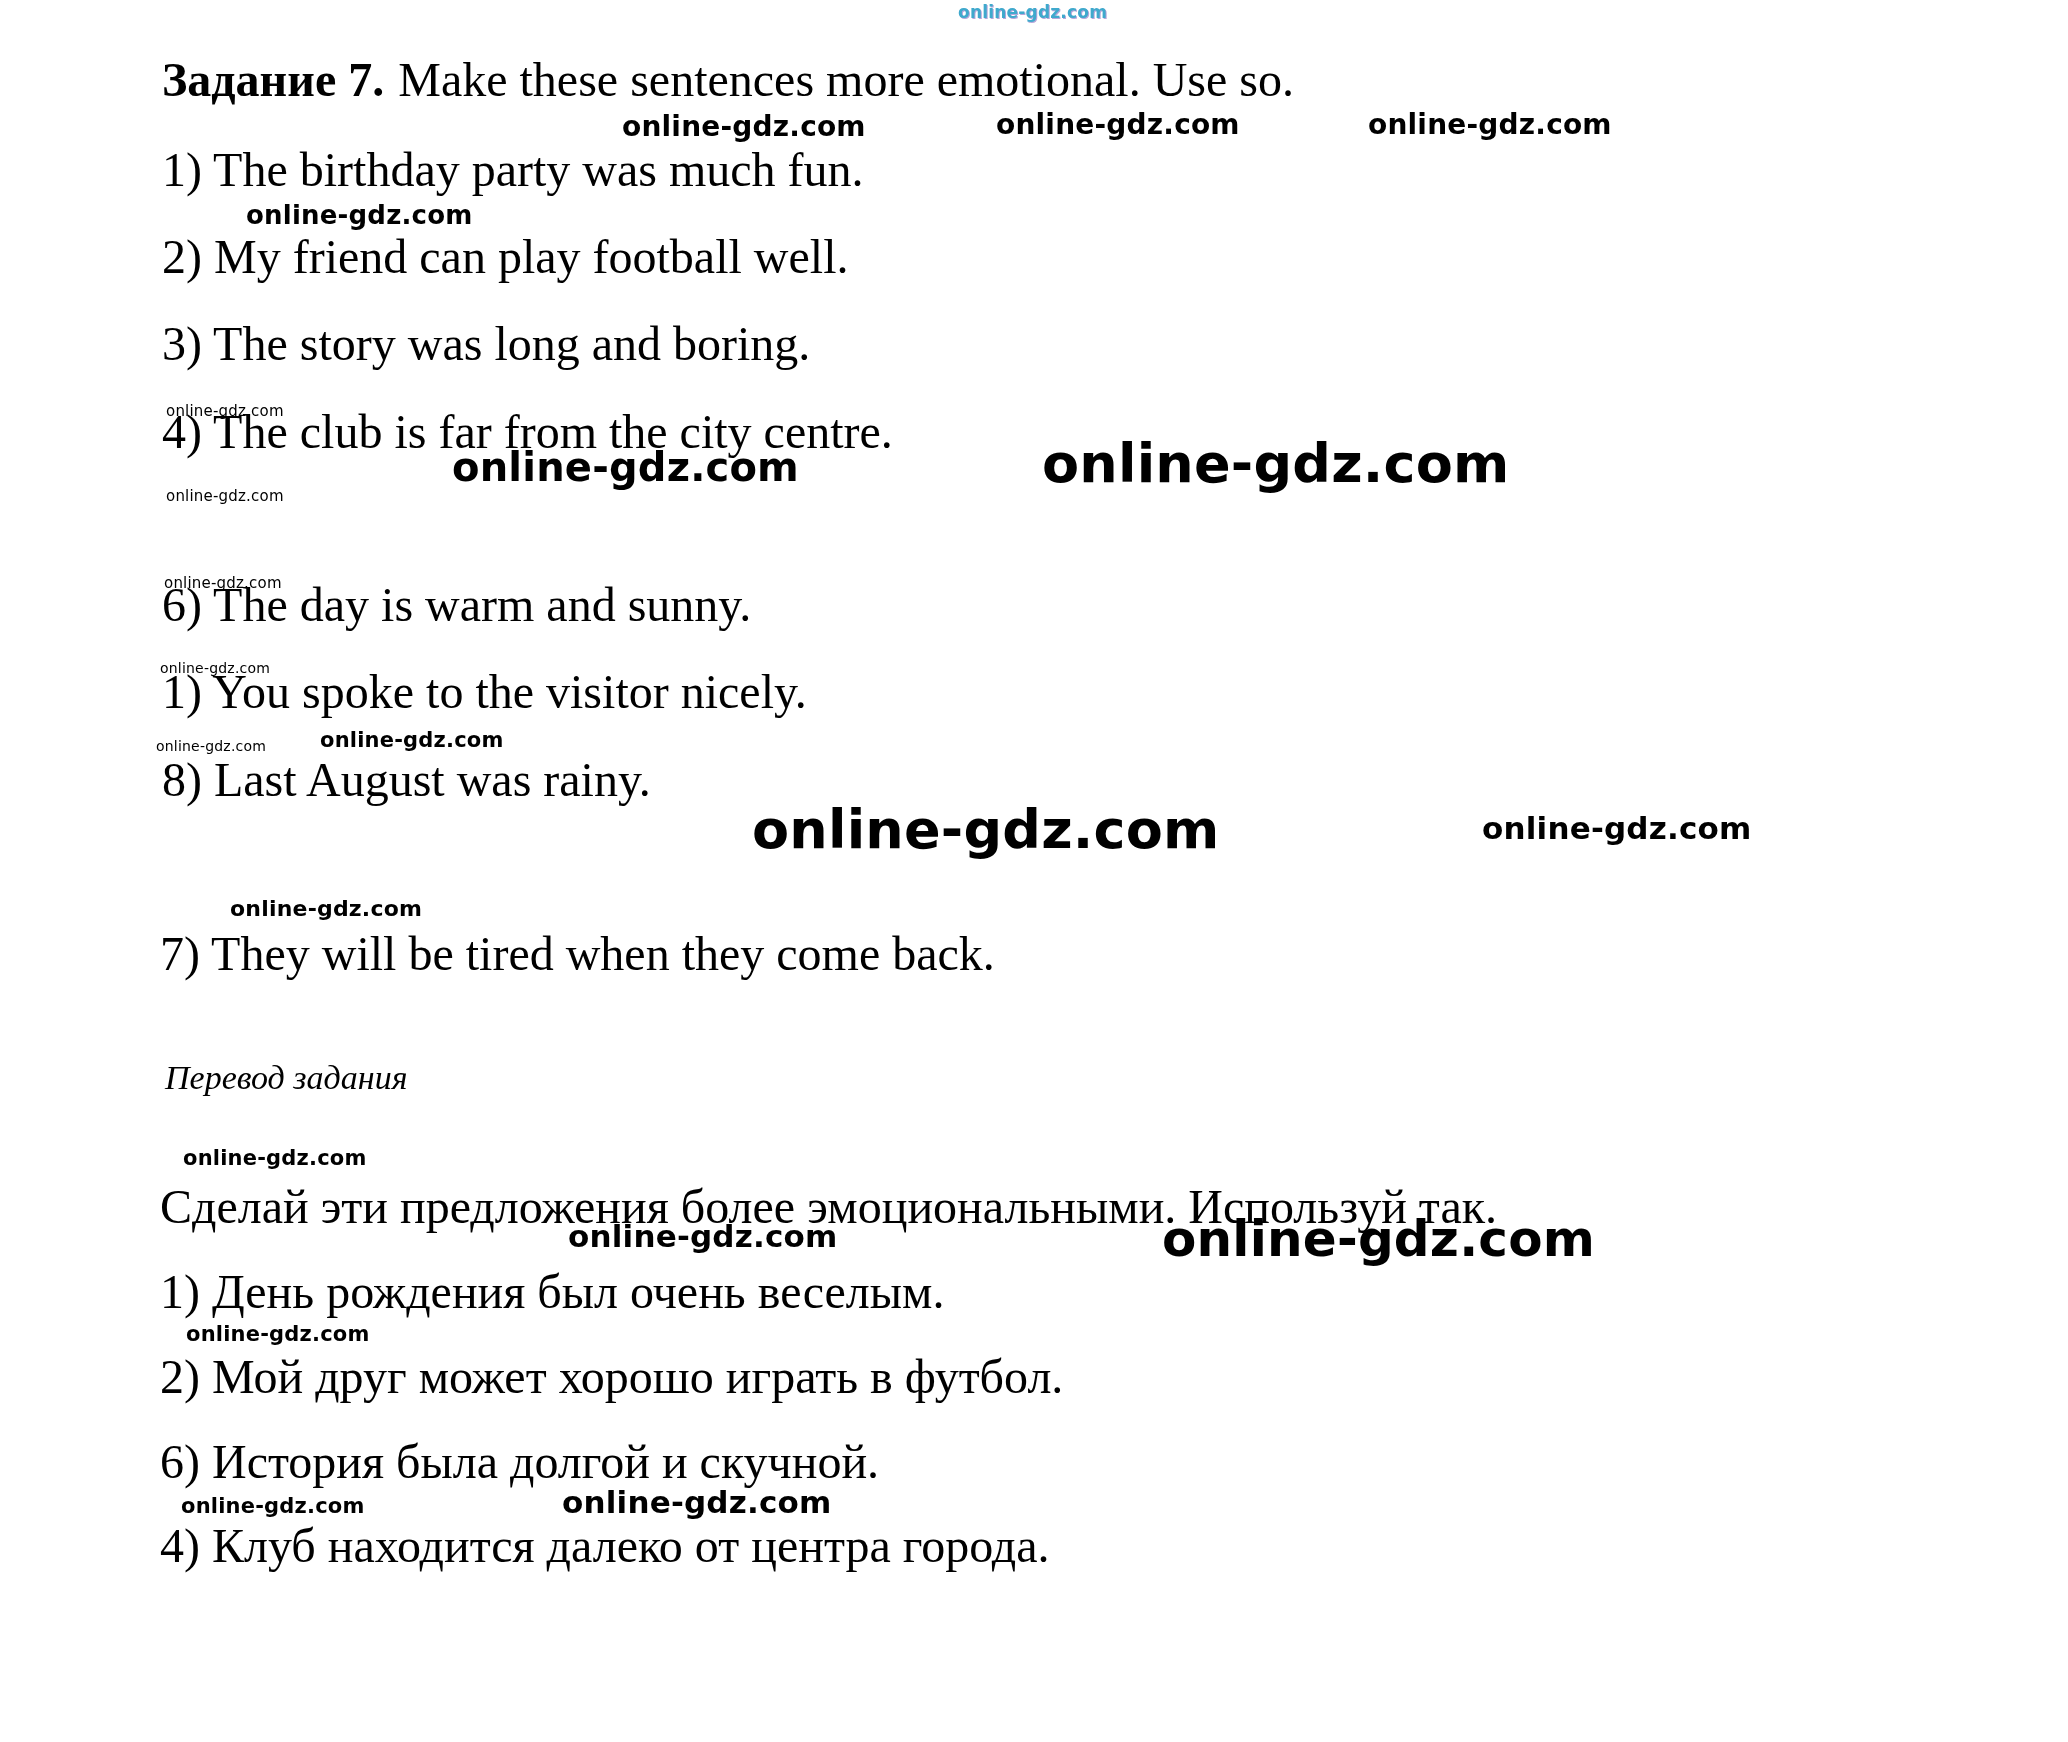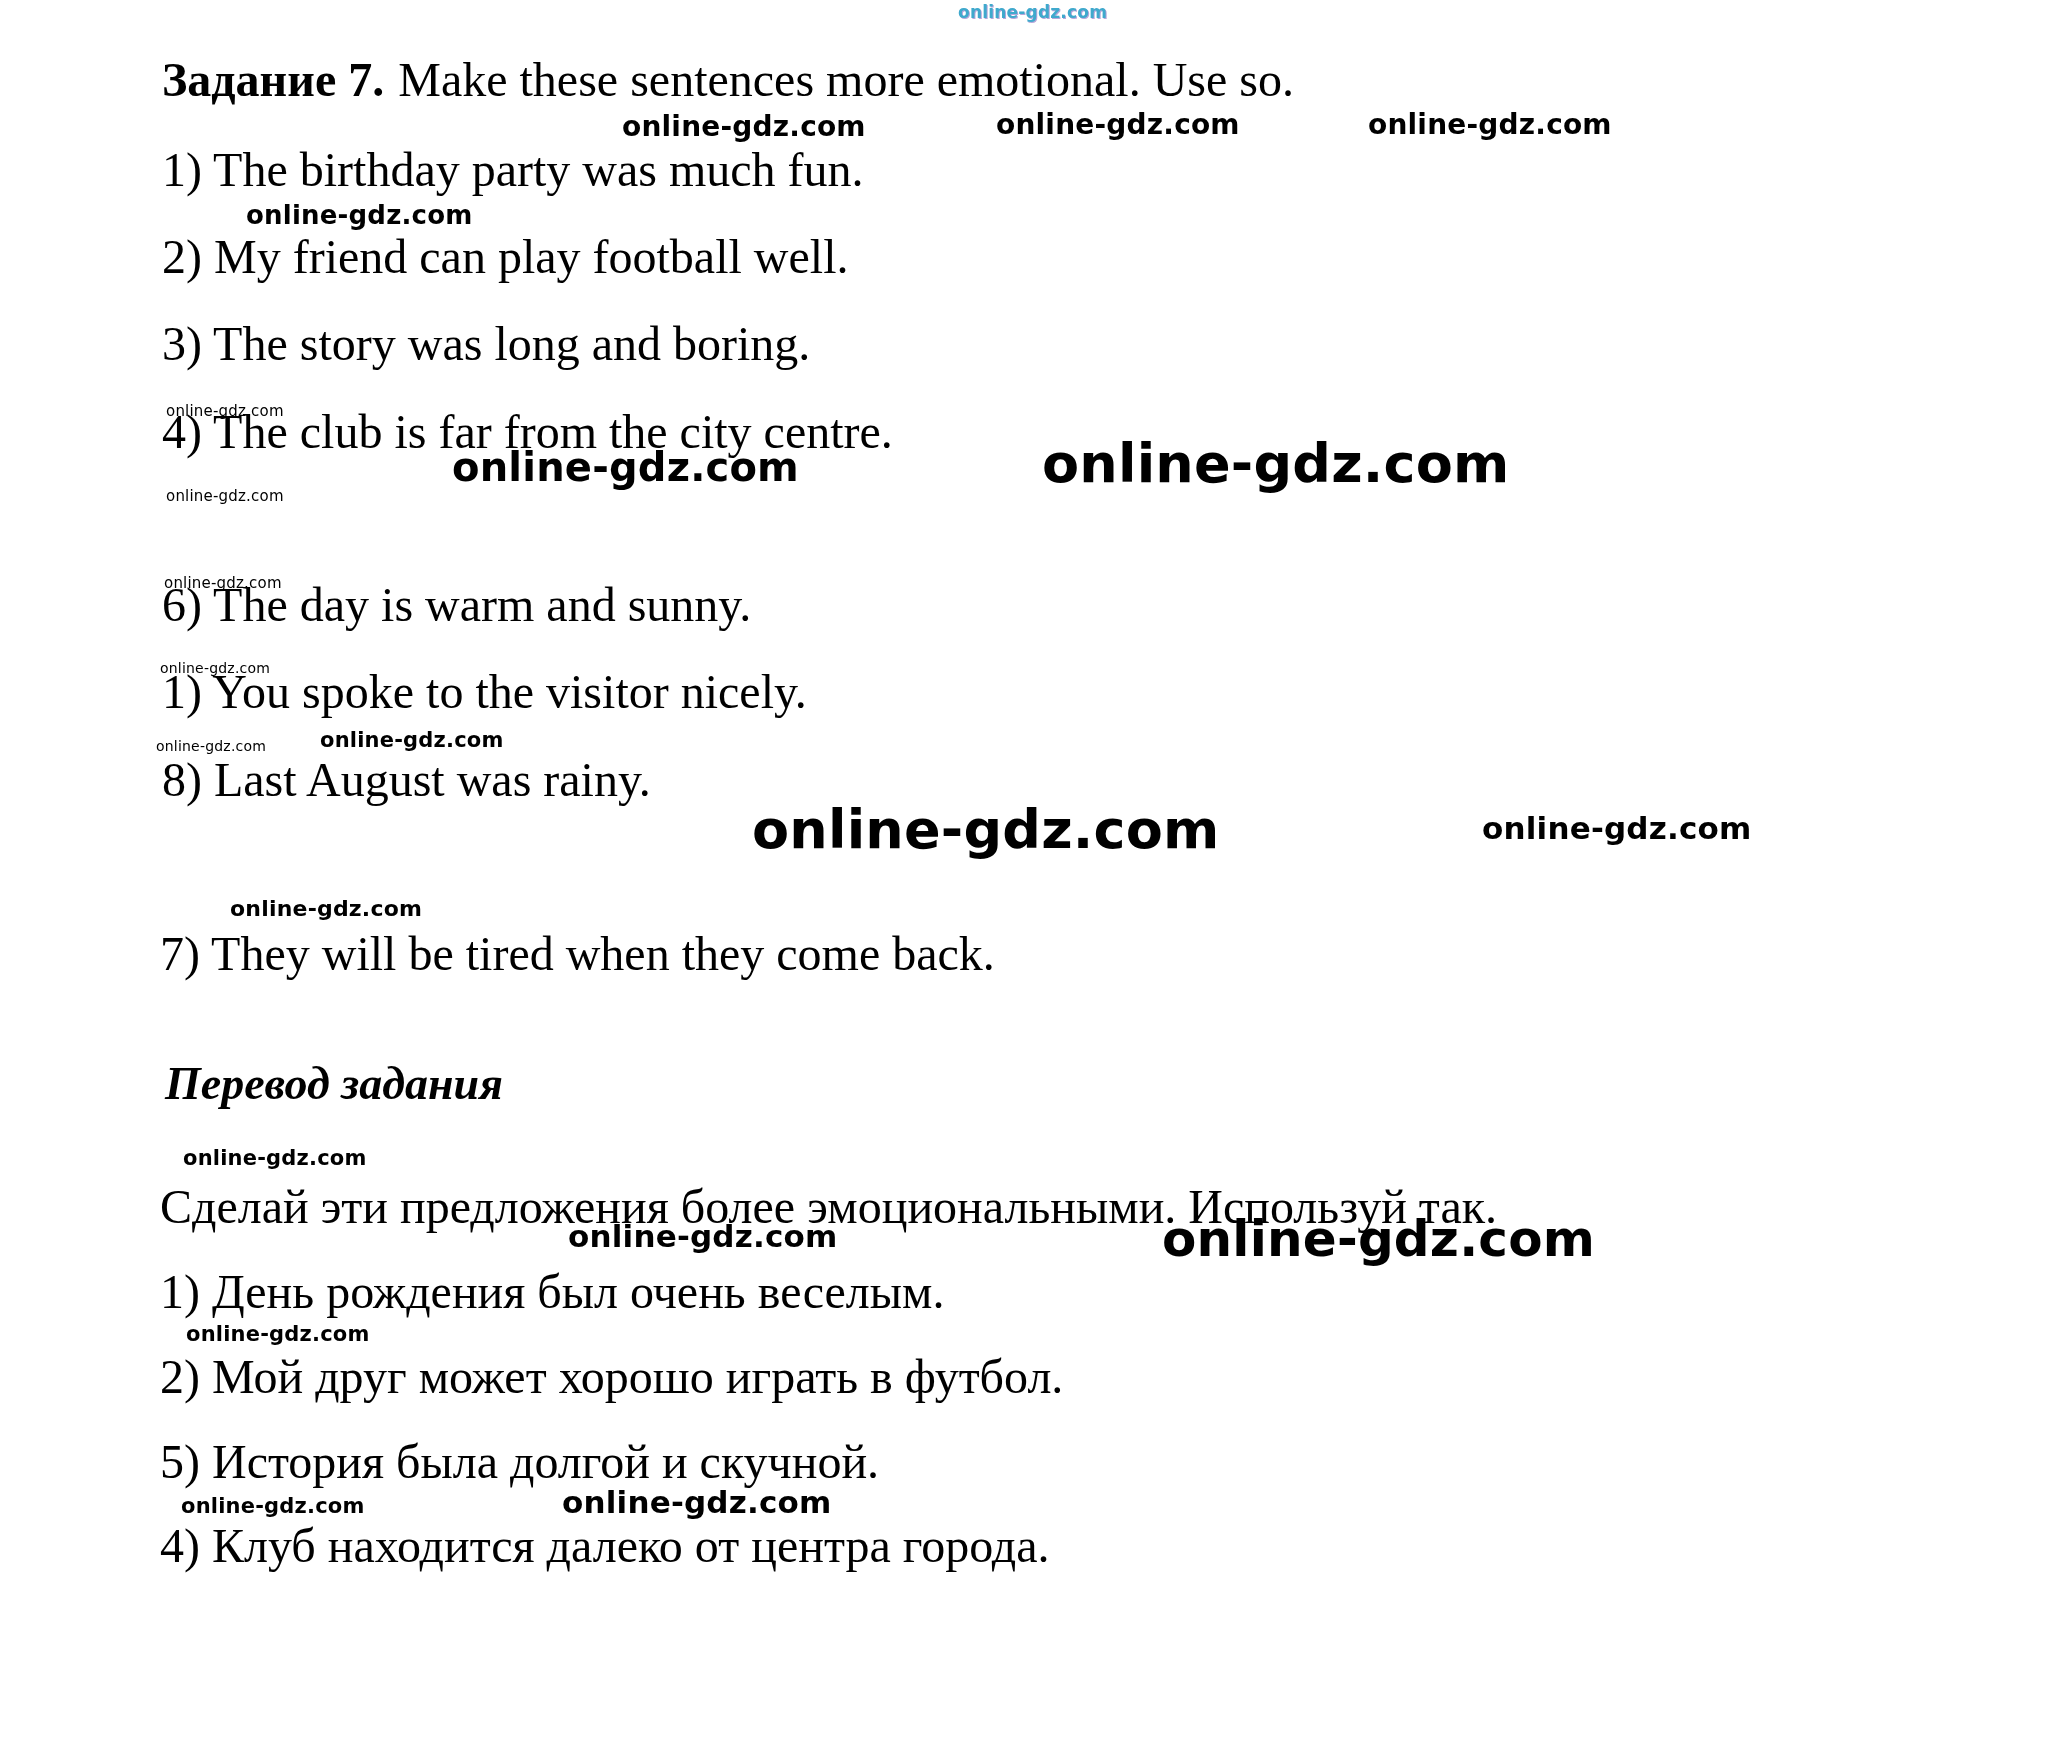--- a/index.html
+++ b/index.html
@@ -15,21 +15,21 @@
   .line {
     position: absolute;
     font-family: "Liberation Serif", serif;
     font-size: 48px;
     line-height: 1.15;
     white-space: nowrap;
     color: var(--text, #000000);
   }
   .heading-label { font-weight: bold; }
   .instr { margin-left: 14px; }
-  .italic { font-style: italic; font-size: 46px; font-weight: bold; }
+  .italic { font-style: italic; font-size: 34px; }
   .wm {
     position: absolute;
     font-family: "DejaVu Sans", "Liberation Sans", sans-serif;
     color: #000000;
     white-space: nowrap;
     letter-spacing: 0.2px;
   }
   .wm-top {
     color: var(--top-watermark, #3fa9cd);
     text-shadow: 1px 1px 0 #b8a6d9;
@@ -52,21 +52,21 @@
   <div class="line" style="left:162px; top:664px;">1) You spoke to the visitor nicely.</div>
   <div class="line" style="left:162px; top:752px;">8) Last August was rainy.</div>
   <div class="line" style="left:160px; top:926px;">7) They will be tired when they come back.</div>
 
   <div class="line italic" style="left:165px; top:1058px;">Перевод задания</div>
 
   <div class="line" style="left:160px; top:1179px;">Сделай эти предложения более эмоциональными. Используй так.</div>
 
   <div class="line" style="left:160px; top:1264px;">1) День рождения был очень веселым.</div>
   <div class="line" style="left:160px; top:1349px;">2) Мой друг может хорошо играть в футбол.</div>
-  <div class="line" style="left:160px; top:1434px;">5) История была долгой и скучной.</div>
+  <div class="line" style="left:160px; top:1434px;">6) История была долгой и скучной.</div>
   <div class="line" style="left:160px; top:1518px;">4) Клуб находится далеко от центра города.</div>
 
   <div class="wm wm-top" style="left:958px; top:2px; font-size:17px; font-weight:700;">online-gdz.com</div>
 
   <div class="wm" style="left:622px; top:110px; font-size:28px; font-weight:700;">online-gdz.com</div>
   <div class="wm" style="left:996px; top:108px; font-size:28px; font-weight:700;">online-gdz.com</div>
   <div class="wm" style="left:1368px; top:108px; font-size:28px; font-weight:700;">online-gdz.com</div>
 
   <div class="wm" style="left:246px; top:200px; font-size:26px; font-weight:700;">online-gdz.com</div>
 

